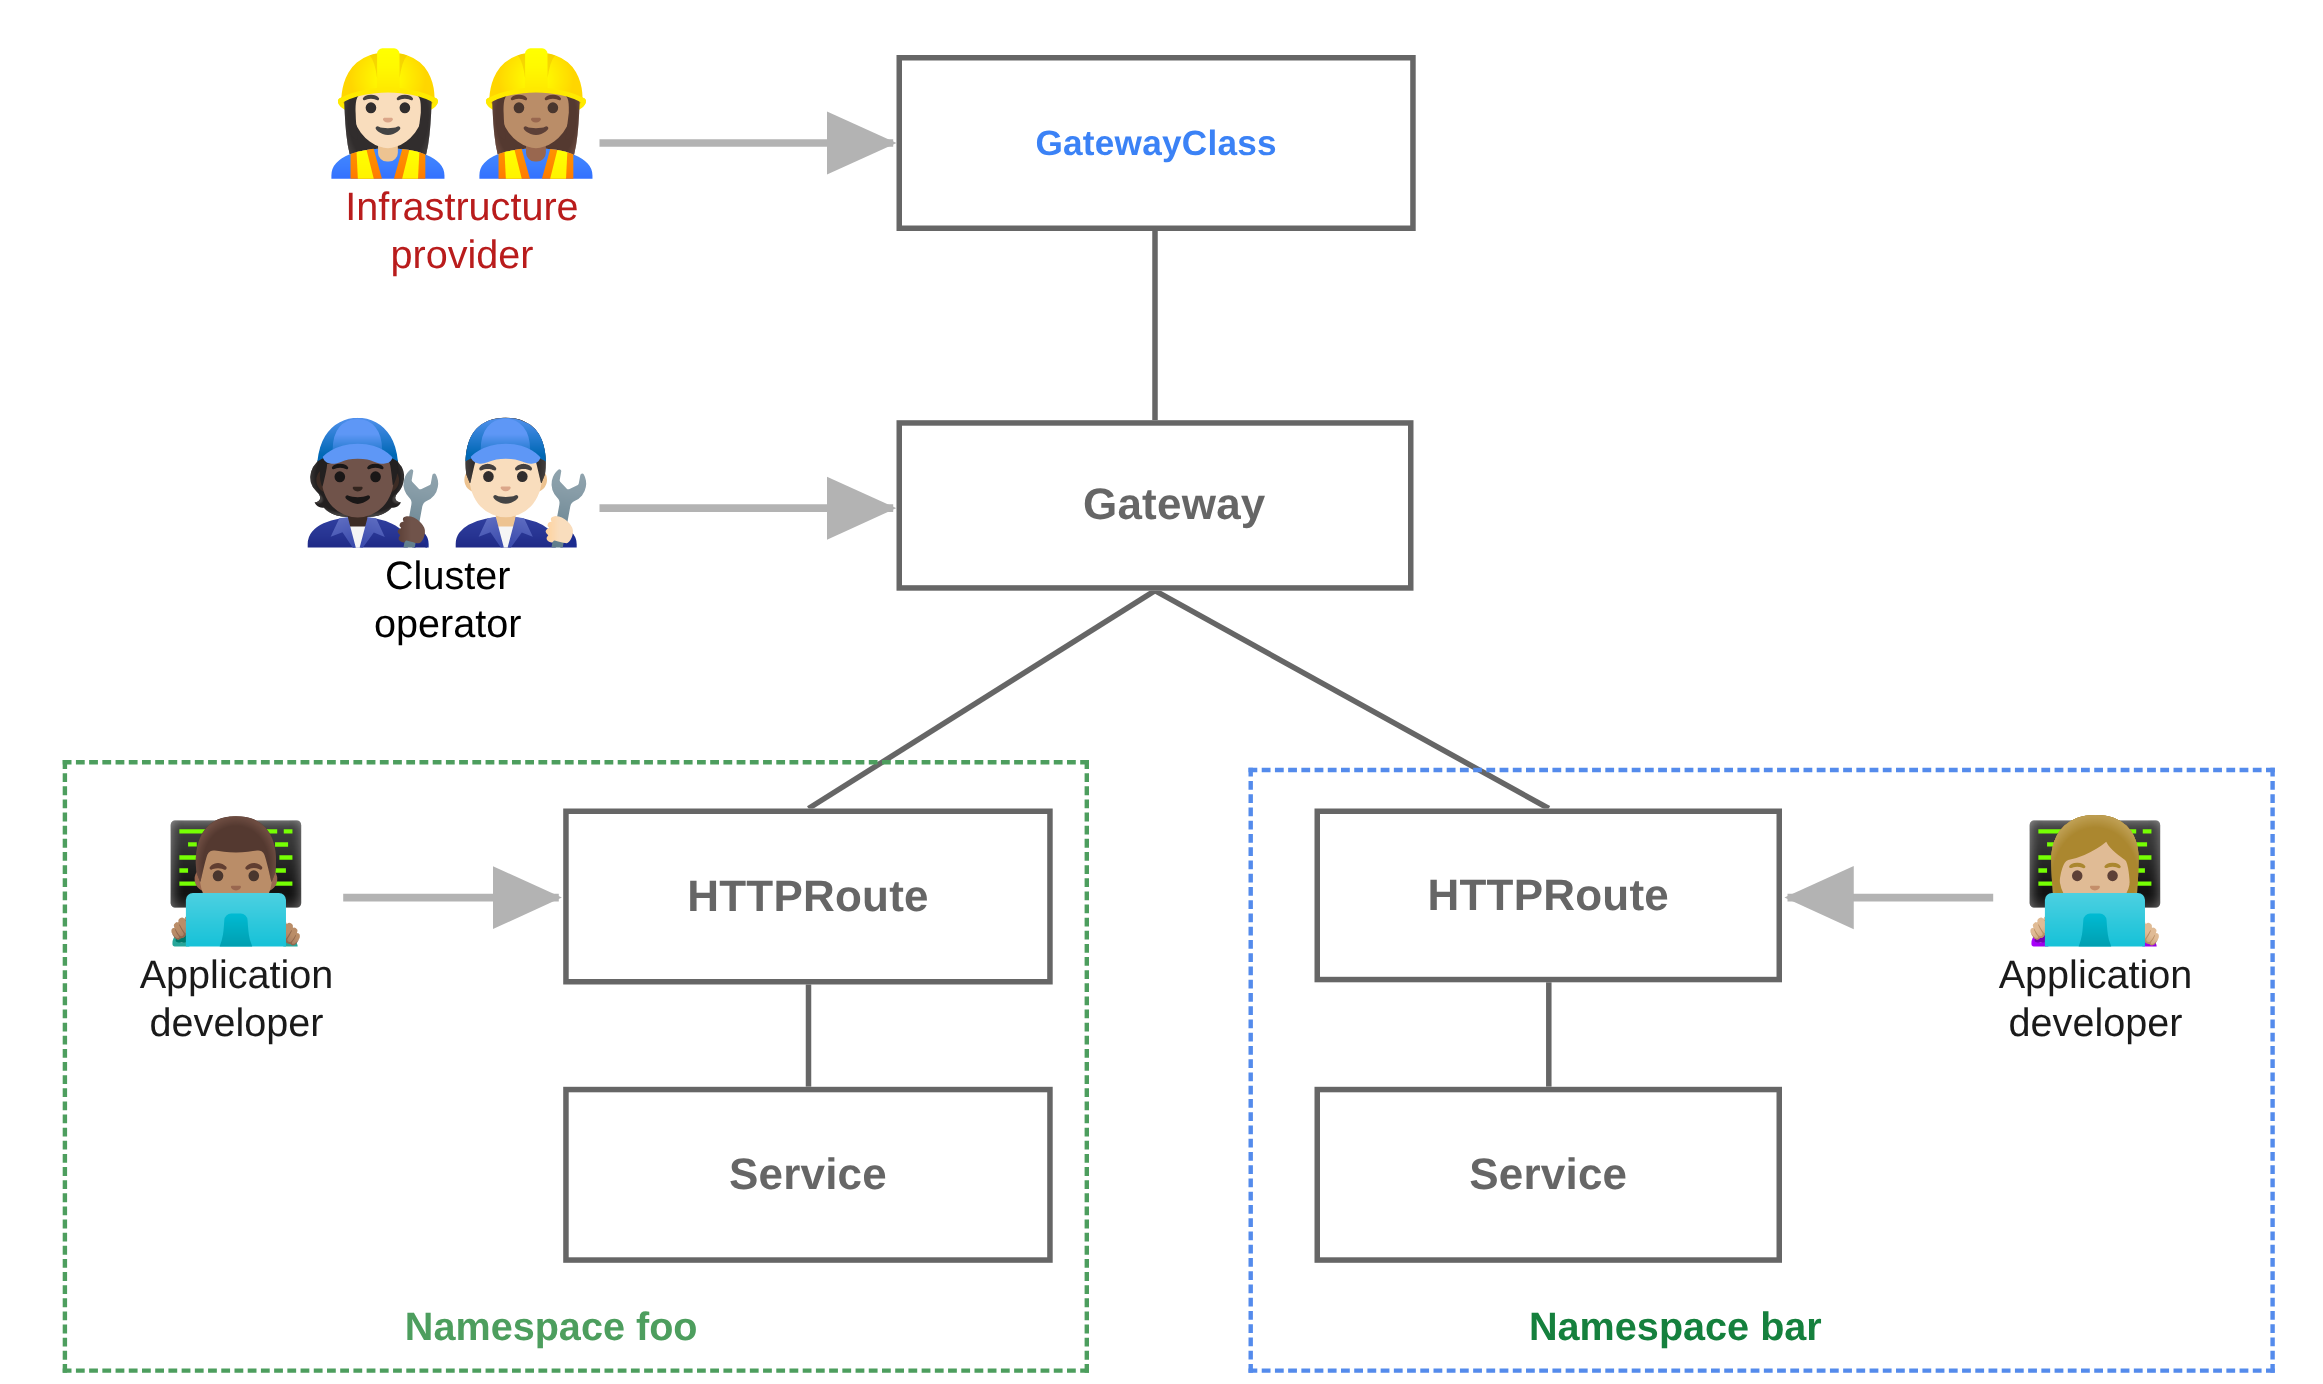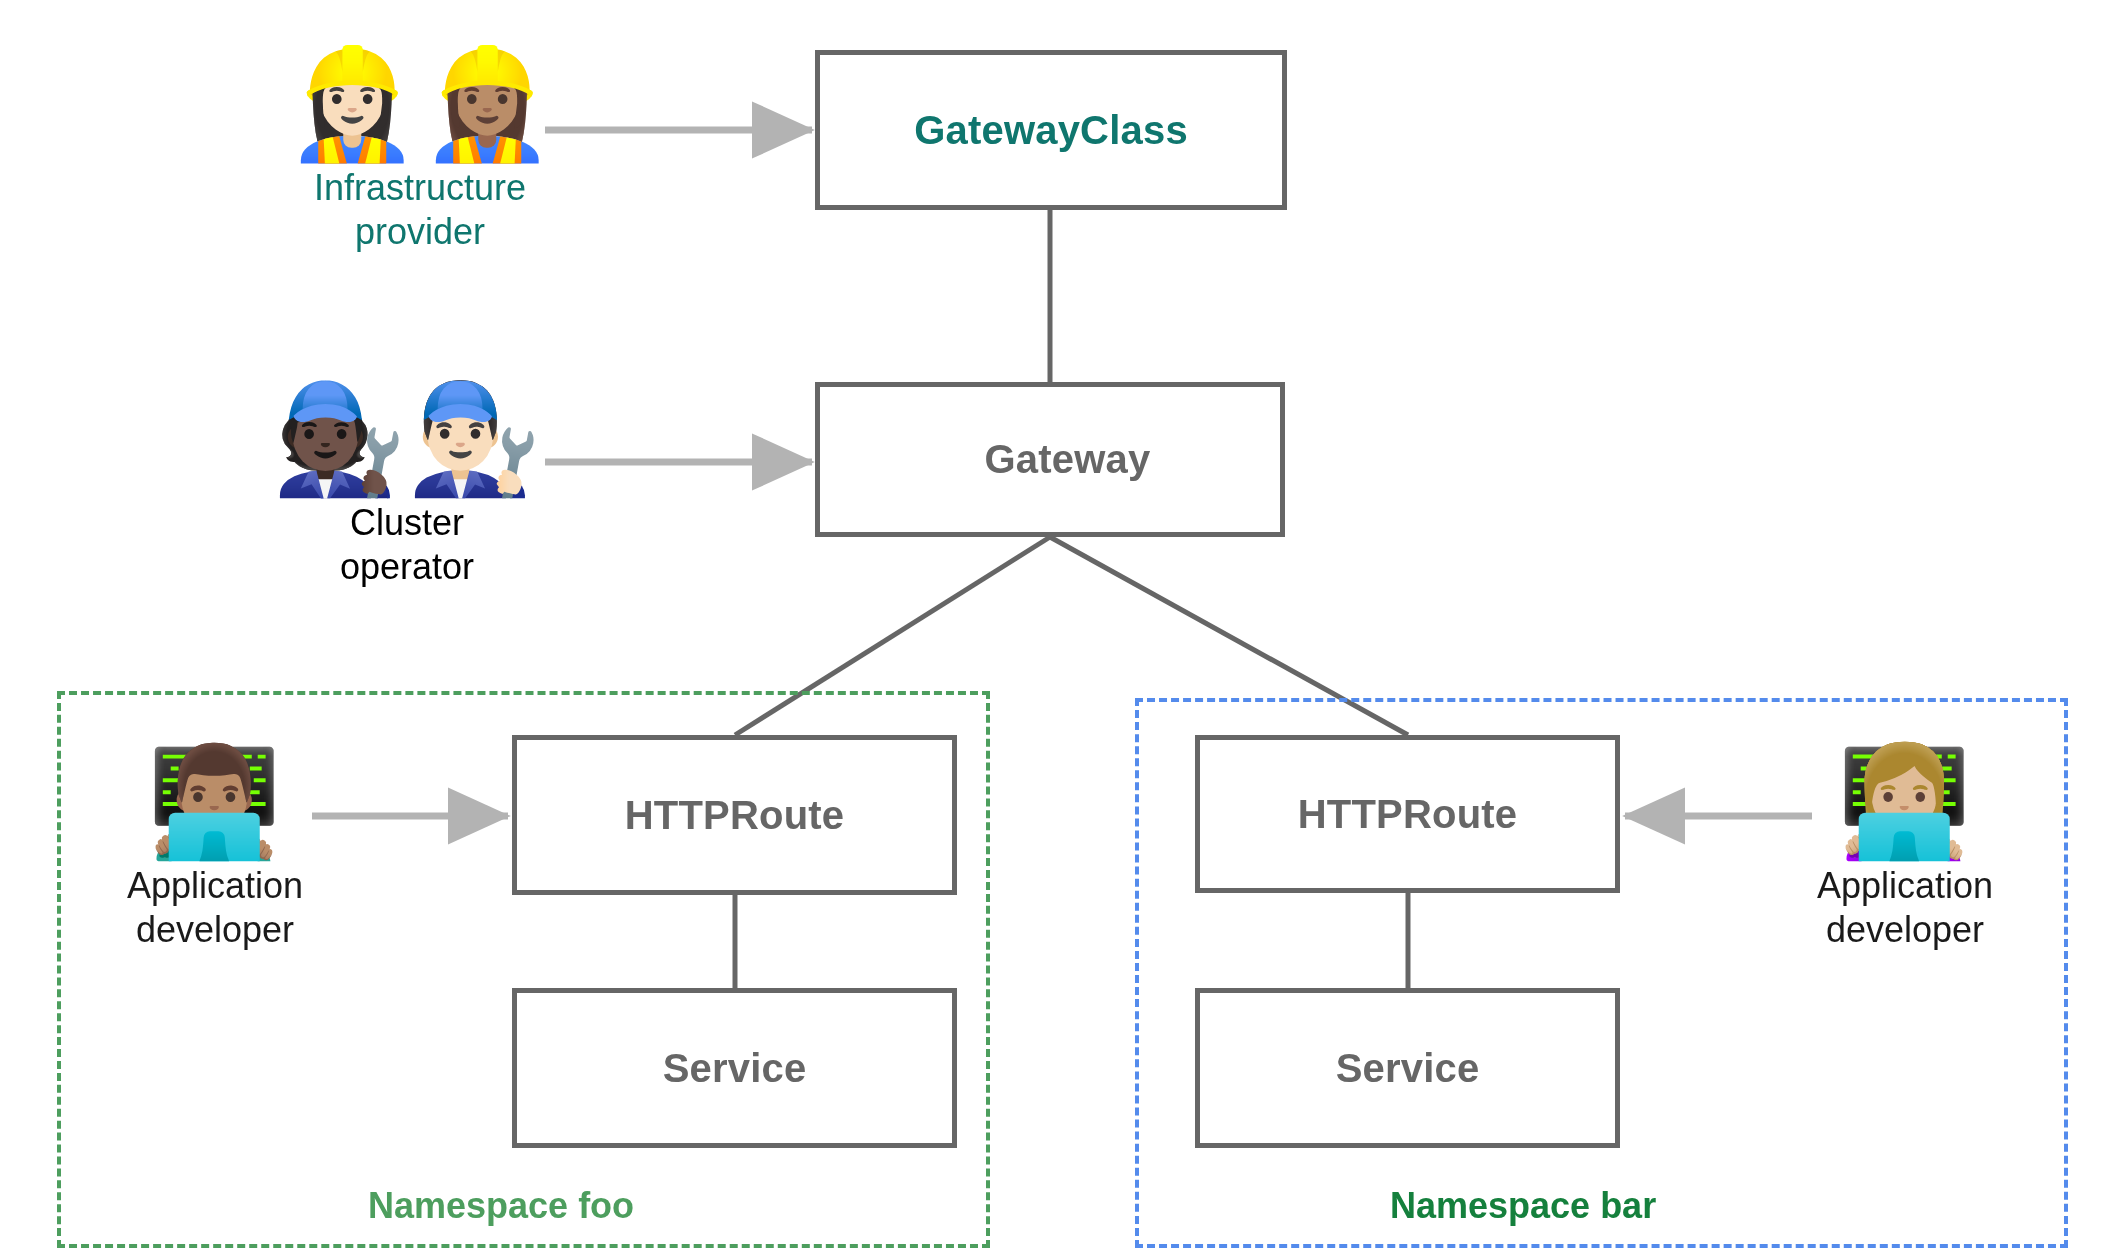--- a/index.html
+++ b/index.html
@@ -108,42 +108,42 @@
   </svg>
 
   <div id="namespaces-layer">
       <div class="ns-box ns-green" style="left: 57px; top: 691px; width: 933px; height: 557px; border-color: rgb(77, 158, 94);"></div>
       <div class="ns-label" style="left: 368px; top: 1185px; color: rgb(77, 158, 94); text-align: right;">Namespace foo</div>
       <div class="ns-box ns-blue" style="left: 1135px; top: 698px; width: 933px; height: 550px; border-color: rgb(84, 139, 236);"></div>
       <div class="ns-label" style="left: 1390px; top: 1185px; color: #15803d;">Namespace bar</div>
     </div>
   <div id="nodes-layer">
       <div class="node-box" style="left: 815px; top: 50px; width: 472px; height: 160px; border-color: rgb(102, 102, 102);">
-        <span class="node-label" style="font-size: 40px; color: #0f766e;">GatewayClass</span>
+        <span class="node-label" style="font-size: 32px; color: #3b82f6;">GatewayClass</span>
       </div>
       <div class="node-box" style="left: 815px; top: 382px; width: 470px; height: 155px; border-color: rgb(102, 102, 102);">
         <span class="node-label" style="font-size: 40px; color: rgb(102, 102, 102); margin-left: 35px;">Gateway</span>
       </div>
       <div class="node-box" style="left: 512px; top: 735px; width: 445px; height: 160px; border-color: rgb(102, 102, 102);">
         <span class="node-label" style="font-size: 40px; color: rgb(102, 102, 102);">HTTPRoute</span>
       </div>
       <div class="node-box" style="left: 512px; top: 988px; width: 445px; height: 160px; border-color: rgb(102, 102, 102);">
         <span class="node-label" style="font-size: 40px; color: rgb(102, 102, 102);">Service</span>
       </div>
       <div class="node-box" style="left: 1195px; top: 735px; width: 425px; height: 158px; border-color: rgb(102, 102, 102);">
         <span class="node-label" style="font-size: 40px; color: rgb(102, 102, 102);">HTTPRoute</span>
       </div>
       <div class="node-box" style="left: 1195px; top: 988px; width: 425px; height: 160px; border-color: rgb(102, 102, 102);">
         <span class="node-label" style="font-size: 40px; color: rgb(102, 102, 102);">Service</span>
       </div>
     </div>
   <div id="actors-layer">
       <div class="actor" style="left: 275px; top: 50px; width: 290px;">
         <div class="actor-emoji" style="font-size: 108px;">👷🏻‍♀️👷🏽‍♀️</div>
-        <div class="actor-caption" style="color: #0f766e;">Infrastructure
+        <div class="actor-caption" style="color: #b91c1c;">Infrastructure
 provider</div>
       </div>
       <div class="actor" style="left: 262px; top: 385px; width: 290px;">
         <div class="actor-emoji" style="font-size: 108px;">🧑🏿‍🔧👨🏻‍🔧</div>
         <div class="actor-caption" style="color: #000000;">Cluster
 operator</div>
       </div>
       <div class="actor" style="left: 100px; top: 748px; width: 230px;">
         <div class="actor-emoji" style="font-size: 108px;">👨🏽‍💻</div>
         <div class="actor-caption" style="color: rgb(26, 26, 26);">Application

